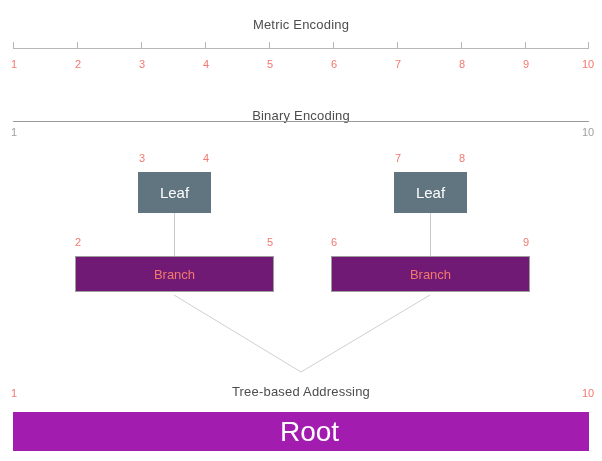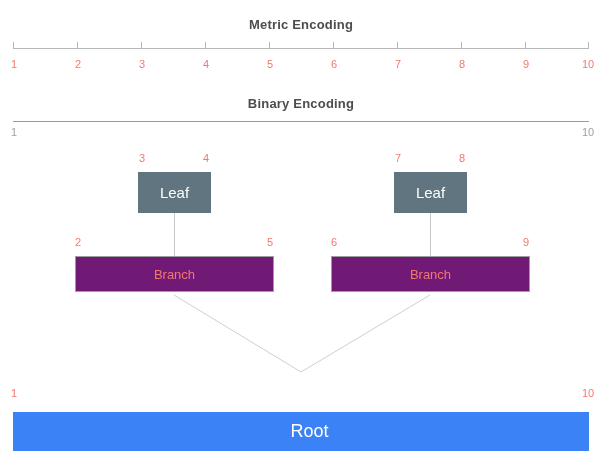--- a/index.html
+++ b/index.html
@@ -21,21 +21,20 @@
   
   .section-title {
     position: absolute;
     width: 602px;
     left: 0;
     text-align: center;
     font-size: 13px;
     color: #4d4d4d;
     letter-spacing: 0.2px;
     white-space: nowrap;
-    font-weight: bold;
   }
   .tick-label {
     position: absolute;
     font-size: 11px;
     color: #f4786e;
     text-align: center;
     width: 24px;
     white-space: nowrap;
   }
   .tick-label.gray {
@@ -79,26 +78,26 @@
     border: 1px solid #9d9d9d;
     display: flex;
     align-items: center;
     justify-content: center;
     color: #f4786e;
     font-size: 13px;
     box-sizing: border-box;
   }
   .node-root {
     position: absolute;
-    background: #3b82f6;
+    background: #a21caf;
     display: flex;
     align-items: center;
     justify-content: center;
     color: #ffffff;
-    font-size: 18px;
+    font-size: 28px;
     box-sizing: border-box;
     padding-left: 17px;
   }
 
   
   .connector-v {
     position: absolute;
     width: 1px;
     background: #c9c9c9;
   }
@@ -135,21 +134,21 @@
   <div class="tick-label" style="left:66px;  top:58px;">2</div>
   <div class="tick-label" style="left:130px; top:58px;">3</div>
   <div class="tick-label" style="left:194px; top:58px;">4</div>
   <div class="tick-label" style="left:258px; top:58px;">5</div>
   <div class="tick-label" style="left:322px; top:58px;">6</div>
   <div class="tick-label" style="left:386px; top:58px;">7</div>
   <div class="tick-label" style="left:450px; top:58px;">8</div>
   <div class="tick-label" style="left:514px; top:58px;">9</div>
   <div class="tick-label" style="left:576px; top:58px;">10</div>
 
-  <div class="section-title" style="top:96px;">Binary Encoding</div>
+  <div class="section-title" style="top:108px;">Binary Encoding</div>
 
   <div class="binary-rule" style="left:13px; top:121px; width:576px;"></div>
 
   <div class="tick-label gray" style="left:2px;   top:126px;">1</div>
   <div class="tick-label gray" style="left:576px; top:126px;">10</div>
 
   <div class="tick-label" style="left:130px; top:152px;">3</div>
   <div class="tick-label" style="left:194px; top:152px;">4</div>
 
   <div class="node-leaf" style="left:138px; top:172px; width:73px; height:41px;">Leaf</div>
@@ -170,19 +169,20 @@
   <div class="tick-label" style="left:322px; top:236px;">6</div>
   <div class="tick-label" style="left:514px; top:236px;">9</div>
 
   <div class="node-branch" style="left:331px; top:256px; width:199px; height:36px;">Branch</div>
 
   <svg id="edges">
     <line x1="174" y1="295" x2="301" y2="372" stroke="#cfcfcf" stroke-width="1"></line>
     <line x1="430" y1="295" x2="301" y2="372" stroke="#cfcfcf" stroke-width="1"></line>
   </svg>
 
+  <div class="section-title" style="top:384px;">Tree-based Addressing</div>
 
   <div class="tick-label" style="left:2px;   top:387px;">1</div>
   <div class="tick-label" style="left:576px; top:387px;">10</div>
 
   <div class="node-root" style="left:13px; top:412px; width:576px; height:39px;">Root</div>
 
 </div>
 
 </body></html>

